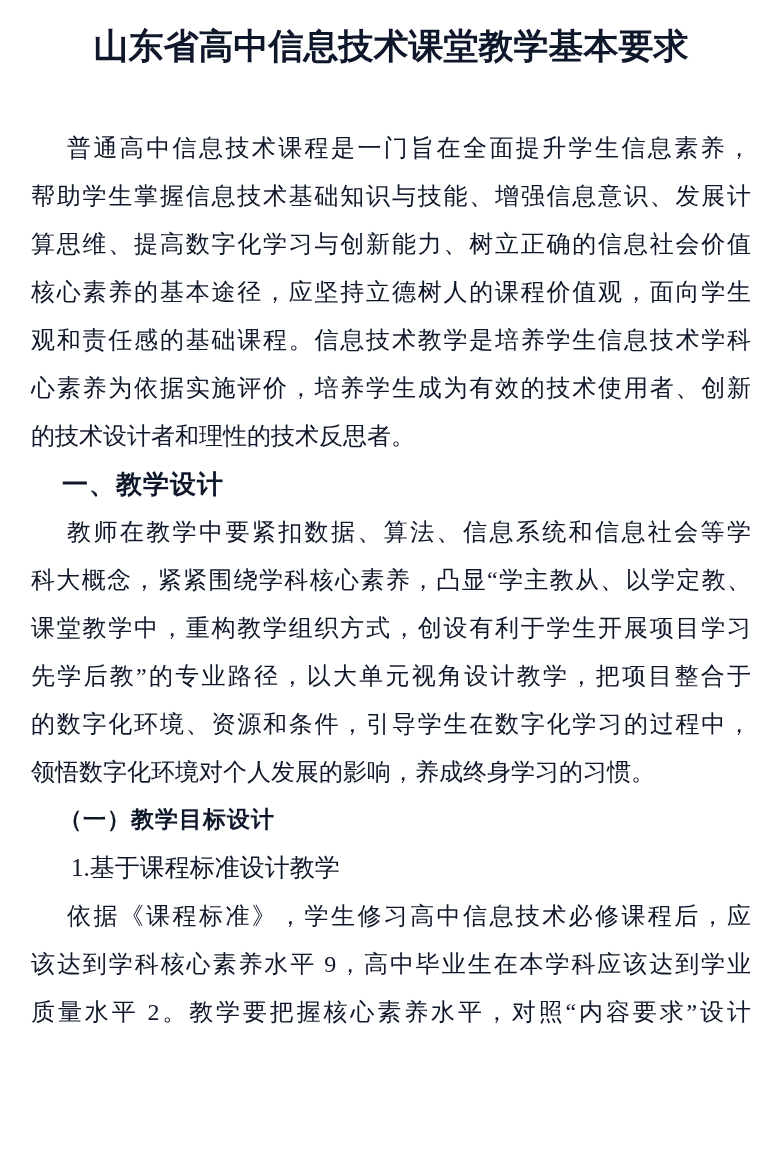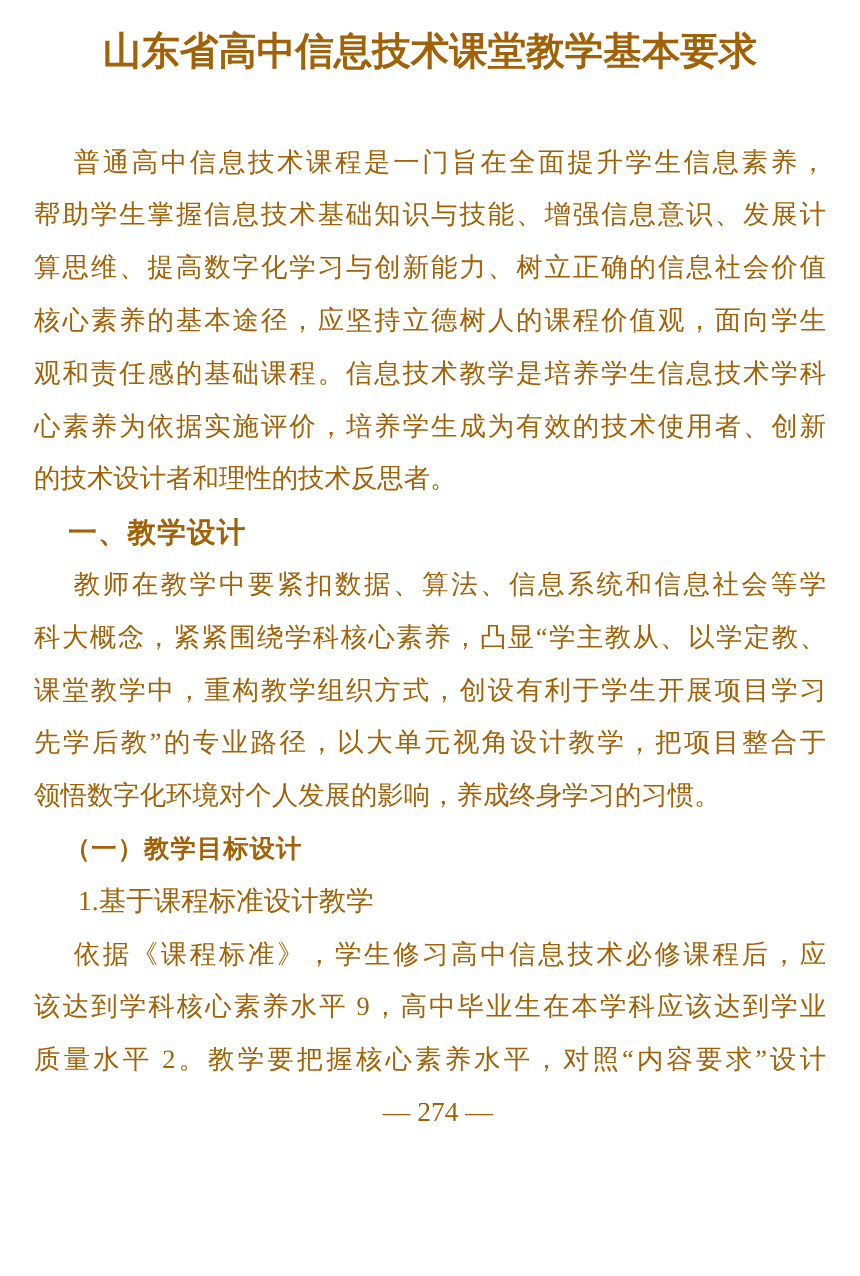--- a/index.html
+++ b/index.html
@@ -6,21 +6,21 @@
     margin: 0;
     padding: 0;
     background: #ffffff;
   }
   .page {
     position: relative;
     width: 782px;
     height: 1044px;
     box-sizing: border-box;
     background: #ffffff;
-    color: #a16207;
+    color: #0f172a;
     padding: 20px 31px 0 31px;
     overflow: hidden;
     font-family: "Liberation Serif", "DejaVu Serif", serif;
   }
   .doc-title {
     margin: 2px 0 0 0;
     font-size: 35px;
     line-height: 50px;
     font-weight: bold;
     text-align: center;
@@ -89,20 +89,21 @@
     <div class="line">观和责任感的基础课程。信息技术教学是培养学生信息技术学科</div>
     <div class="line">心素养为依据实施评价，培养学生成为有效的技术使用者、创新</div>
     <div class="line last">的技术设计者和理性的技术反思者。</div>
 
     <div class="line heading-black">一、教学设计</div>
 
     <div class="line indent">教师在教学中要紧扣数据、算法、信息系统和信息社会等学</div>
     <div class="line">科大概念，紧紧围绕学科核心素养，凸显“学主教从、以学定教、</div>
     <div class="line">课堂教学中，重构教学组织方式，创设有利于学生开展项目学习</div>
     <div class="line">先学后教”的专业路径，以大单元视角设计教学，把项目整合于</div>
+    <div class="line">的数字化环境、资源和条件，引导学生在数字化学习的过程中，</div>
     <div class="line last">领悟数字化环境对个人发展的影响，养成终身学习的习惯。</div>
 
     <div class="line heading-bold-serif">（一）教学目标设计</div>
 
     <div class="line heading-plain">1.基于课程标准设计教学</div>
 
     <div class="line indent">依据《课程标准》，学生修习高中信息技术必修课程后，应</div>
     <div class="line">该达到学科核心素养水平 9，高中毕业生在本学科应该达到学业</div>
     <div class="line">质量水平 2。教学要把握核心素养水平，对照“内容要求”设计</div>
 

